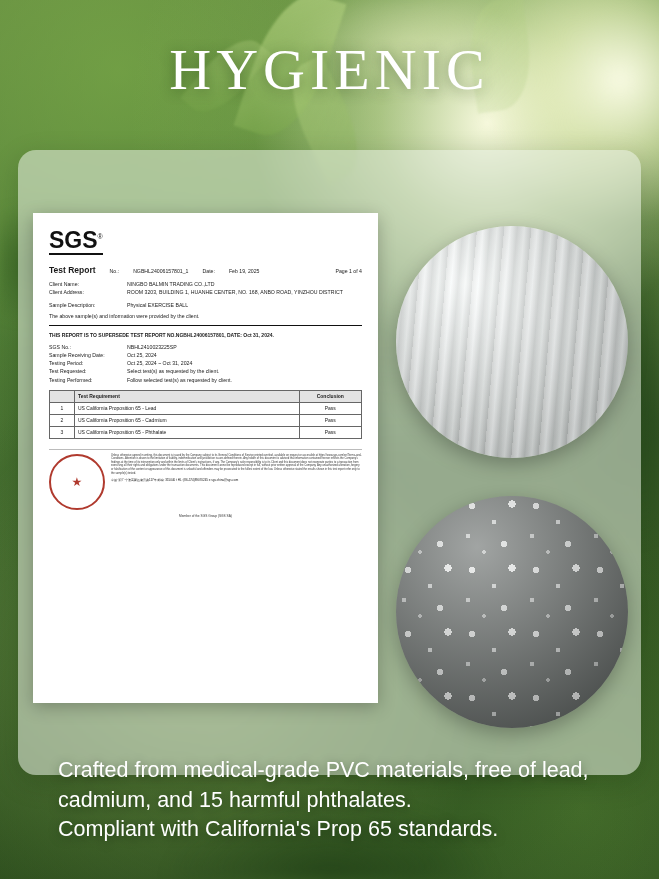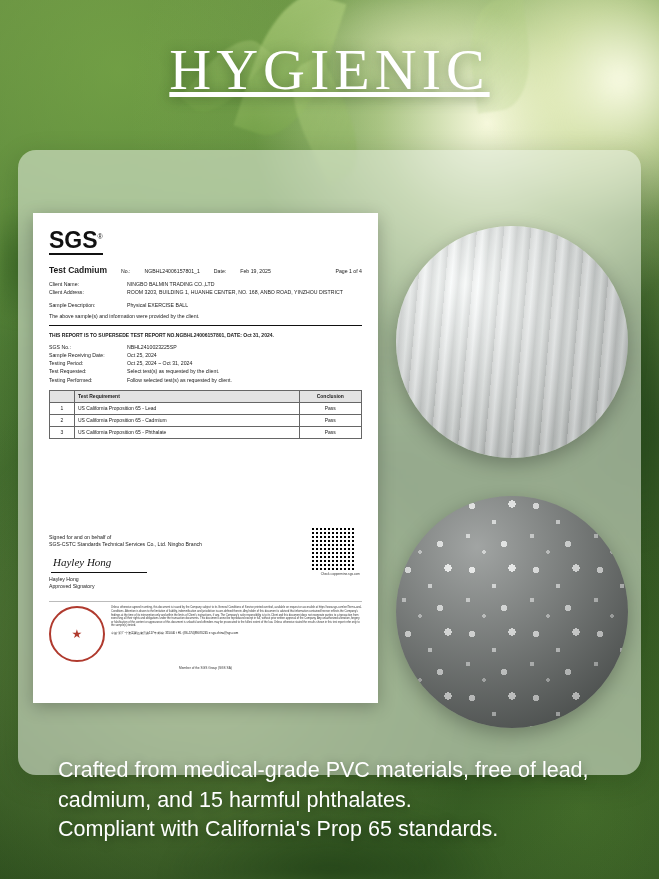--- a/index.html
+++ b/index.html
@@ -45,21 +45,20 @@
 
   
   .headline{
     position:absolute;left:0;right:0;top:42px;
     text-align:center;color:#ffffff;
     font-family:"Liberation Serif", serif;
     letter-spacing:5px;
     line-height:0.98;
     text-shadow:0 2px 14px rgba(20,45,10,0.45);
     pointer-events:none;
-    text-decoration:underline;
   }
   .headline .l1{font-size:58px;display:block;font-weight:400;}
   .headline .l2{font-size:58px;display:block;font-weight:400;margin-top:8px;}
 
   
   .panel{
     position:absolute;left:18px;top:150px;width:623px;height:625px;
     background:rgba(232,238,228,0.55);
     border-radius:18px;
     backdrop-filter:blur(2px);
@@ -197,21 +196,21 @@
   <span class="l1">HYGIENIC</span>
 </div>
 
 <div class="panel"></div>
 
 <div class="cert">
   <div class="cert-inner">
     <div class="sgs"><span>SGS</span><span class="reg">®</span></div>
 
     <div class="hdr-row" style="margin-top:10px;">
-      <span class="t">Test Cadmium</span>
+      <span class="t">Test Report</span>
       <span class="no">No.:</span>
       <span class="no">NGBHL24006157801_1</span>
       <span class="date">Date:</span>
       <span class="date">Feb 19, 2025</span>
       <span class="page">Page 1 of 4</span>
     </div>
 
     <div style="margin-top:5px;">
       <div class="kv">
         <div class="k">Client Name:</div>
@@ -274,30 +273,20 @@
           <td class="center">Pass</td>
         </tr>
         <tr>
           <td class="center">3</td>
           <td>US California Proposition 65 - Phthalate</td>
           <td class="center">Pass</td>
         </tr>
       </tbody>
     </table>
 
-    <div class="sign-block">
-      <div>Signed for and on behalf of</div>
-      <div>SGS-CSTC Standards Technical Services Co., Ltd. Ningbo Branch</div>
-      <div class="sig">Hayley Hong</div>
-      <div class="sig-line"></div>
-      <div>Hayley Hong</div>
-      <div>Approved Signatory</div>
-      <div class="qr"></div>
-      <div class="qr-cap">Check coppermine.sgs.com</div>
-    </div>
 
     <div class="footer">
       <div class="stamp">
         <span class="star">★</span>
       </div>
       <div class="footer-text">
         <div>Unless otherwise agreed in writing, this document is issued by the Company subject to its General Conditions of Service printed overleaf, available on request or accessible at https://www.sgs.com/en/Terms-and-Conditions. Attention is drawn to the limitation of liability, indemnification and jurisdiction issues defined therein. Any holder of this document is advised that information contained hereon reflects the Company's findings at the time of its intervention only and within the limits of Client's instructions, if any. The Company's sole responsibility is to its Client and this document does not exonerate parties to a transaction from exercising all their rights and obligations under the transaction documents. This document cannot be reproduced except in full, without prior written approval of the Company. Any unauthorized alteration, forgery or falsification of the content or appearance of this document is unlawful and offenders may be prosecuted to the fullest extent of the law. Unless otherwise stated the results shown in this test report refer only to the sample(s) tested.</div>
         <div class="footer-addr">中国·浙江·宁波高新区凌云路117号    邮编: 315040    t HL: (86-574)89070245    e sgs.china@sgs.com</div>
       </div>
     </div>

